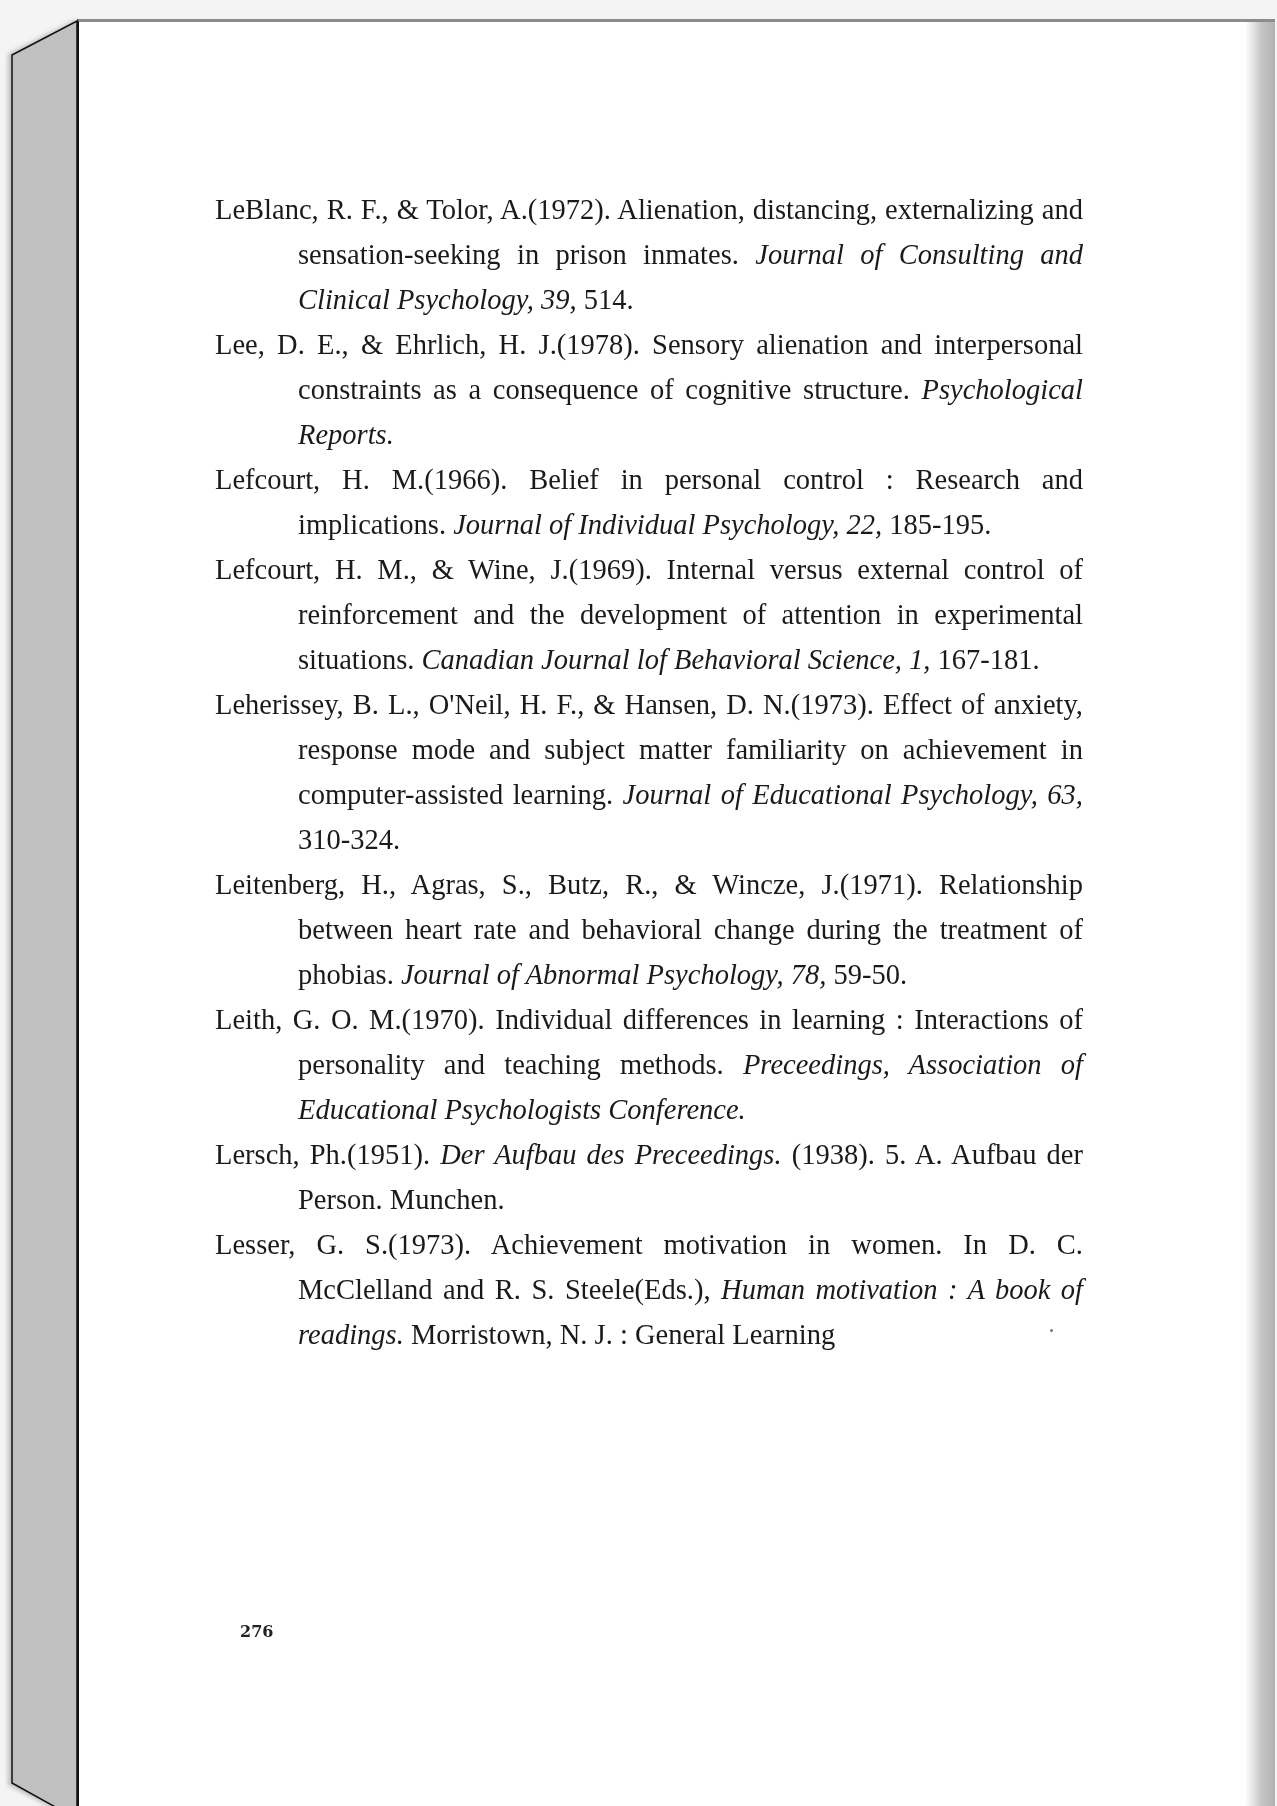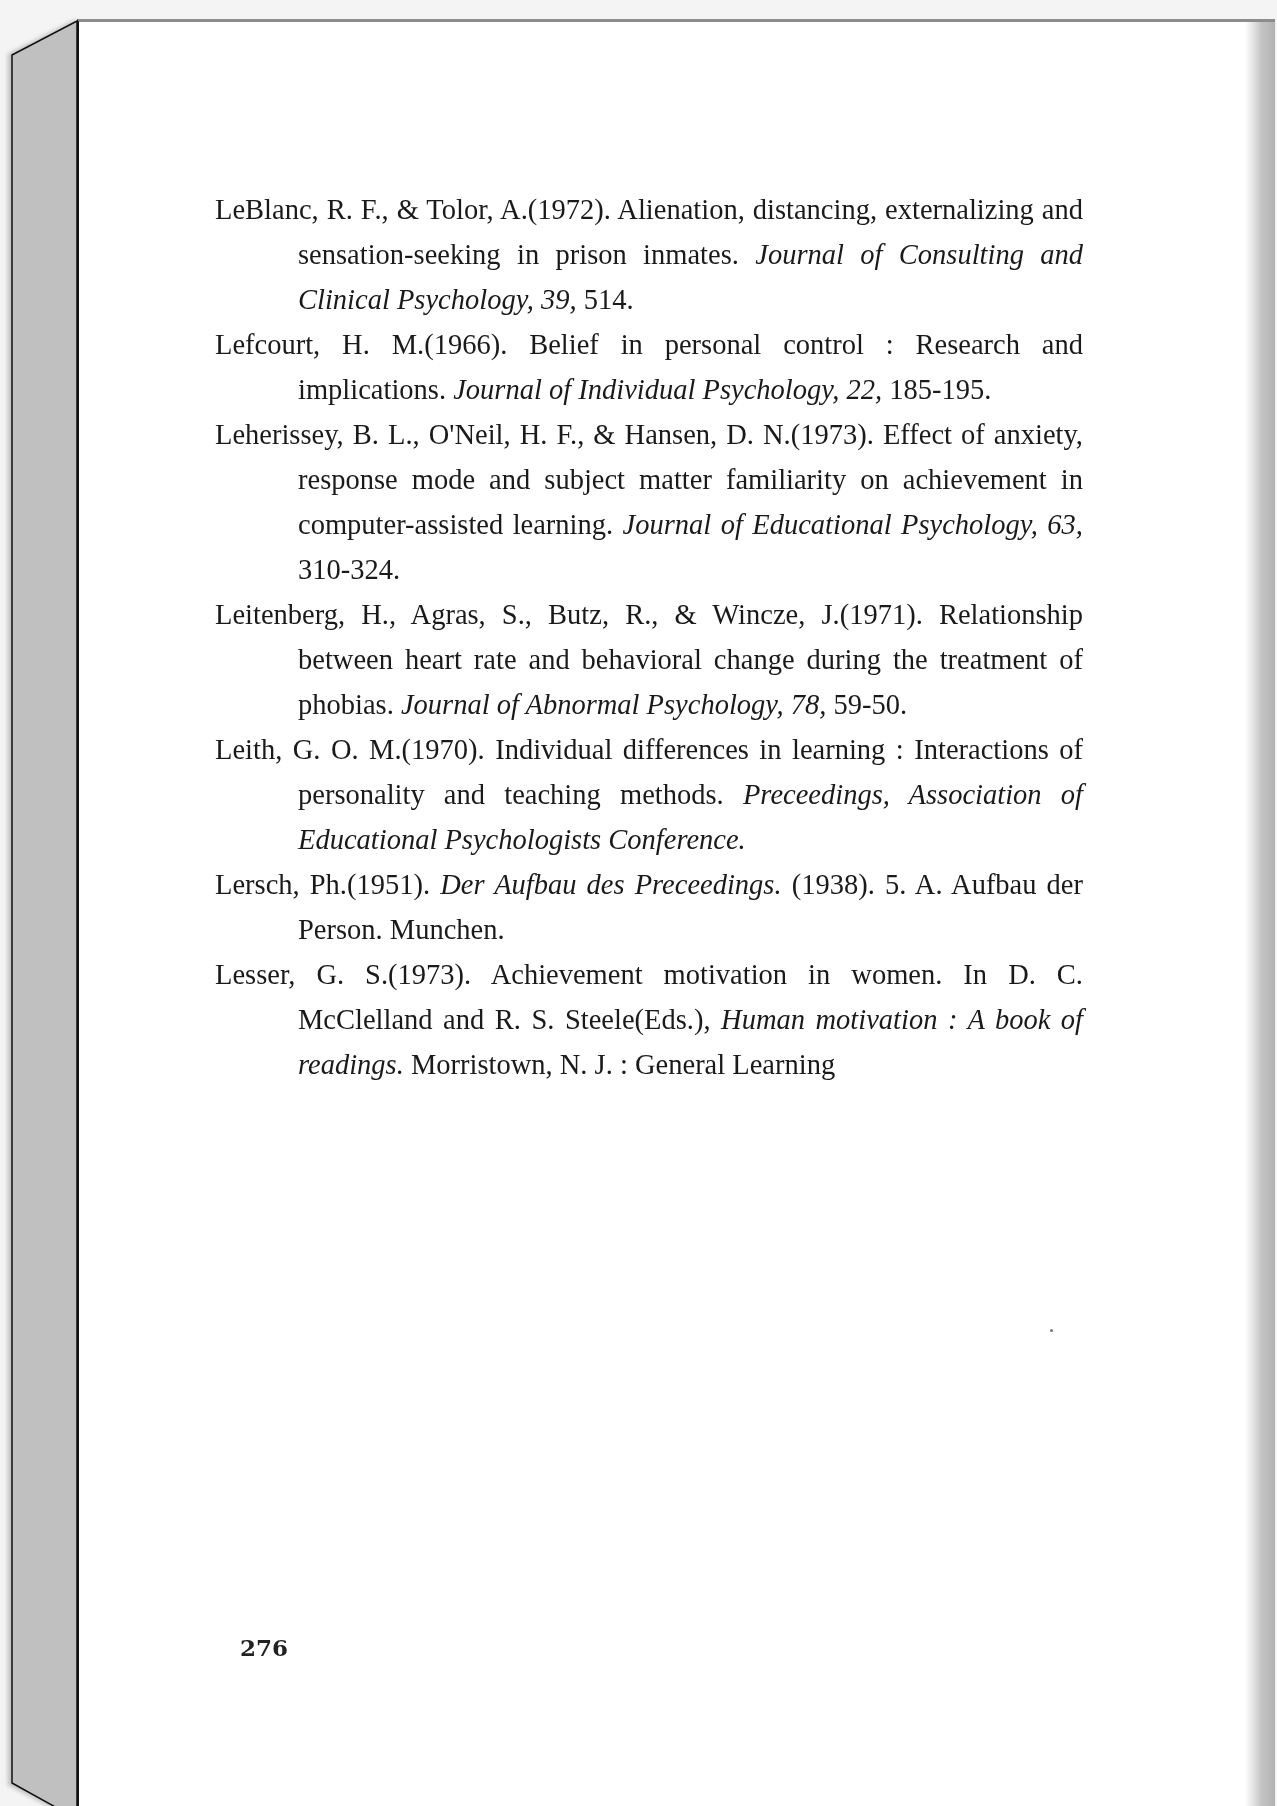--- a/index.html
+++ b/index.html
@@ -60,25 +60,24 @@
     padding-left: 83px;
     text-indent: -83px;
     text-align: justify;
     margin: 0;
   }
   .ref i { font-style: italic; }
   .page-number {
     position: absolute;
     left: 240px;
     top: 1605px;
-    font-size: 23px;
+    font-size: 16px;
     font-weight: bold;
     color: #222;
     font-family: "DejaVu Serif", serif;
-    margin-top: 12px;
   }
   .scan-dot {
     position: absolute;
     left: 1050px;
     top: 1312px;
     width: 3px;
     height: 3px;
     background: #777;
     border-radius: 50%;
   }
@@ -97,23 +96,25 @@
     <polygon points="12,38 77,4 77,1802 12,1766" fill="#c0c0c0" stroke="#111" stroke-width="1.5"></polygon>
   </svg>
 
   <div class="page">
     <div class="page-edge"></div>
   </div>
 
   <div class="content">
     <p class="ref"><span>LeBlanc, R. F., &amp; Tolor, A.(1972).</span><span> Alienation, distancing, externalizing and sensation-seeking in prison inmates. </span><i>Journal of Consulting and Clinical Psychology, 39,</i><span> 514.</span></p>
 
+    <p class="ref"><span>Lee, D. E., &amp; Ehrlich, H. J.(1978).</span><span> Sensory alienation and interpersonal constraints as a consequence of cognitive structure. </span><i>Psychological Reports.</i><span></span></p>
 
     <p class="ref"><span>Lefcourt, H. M.(1966).</span><span> Belief in personal control : Research and implications. </span><i>Journal of Individual Psychology, 22,</i><span> 185-195.</span></p>
 
+    <p class="ref"><span>Lefcourt, H. M., &amp; Wine, J.(1969).</span><span> Internal versus external control of reinforcement and the development of attention in experimental situations. </span><i>Canadian Journal lof Behavioral Science, 1,</i><span> 167-181.</span></p>
 
 
     <p class="ref"><span>Leherissey, B. L., O'Neil, H. F., &amp; Hansen, D. N.(1973).</span><span> Effect of anxiety, response mode and subject matter familiarity on achievement in computer-assisted learning. </span><i>Journal of Educational Psychology, 63,</i><span> 310-324.</span></p>
 
     <p class="ref"><span>Leitenberg, H., Agras, S., Butz, R., &amp; Wincze, J.(1971).</span><span> Relationship between heart rate and behavioral change during the treatment of phobias. </span><i>Journal of Abnormal Psychology, 78,</i><span> 59-50.</span></p>
 
     <p class="ref"><span>Leith, G. O. M.(1970).</span><span> Individual differences in learning : Interactions of personality and teaching methods. </span><i>Preceedings, Association of Educational Psychologists Conference.</i><span></span></p>
 
     <p class="ref"><span>Lersch, Ph.(1951).</span><span> </span><i>Der Aufbau des Preceedings.</i><span> (1938). 5. A. Aufbau der Person. Munchen.</span></p>
 

